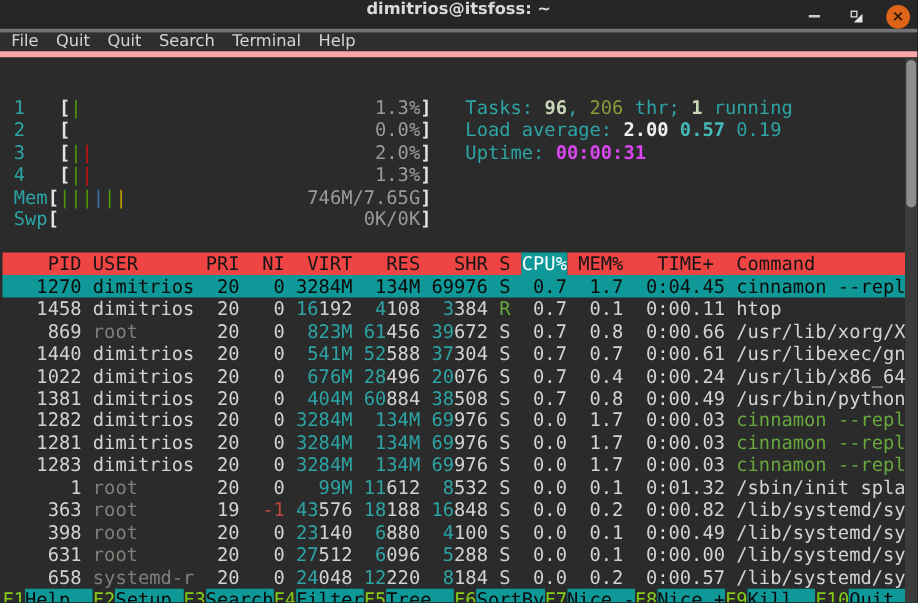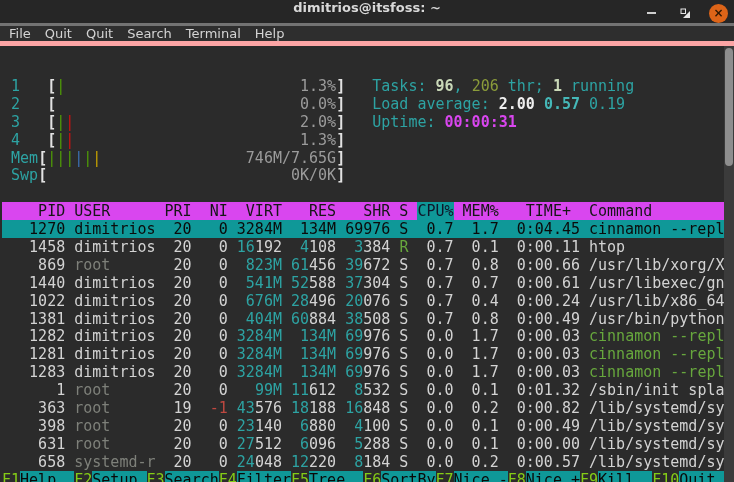--- a/index.html
+++ b/index.html
@@ -25,22 +25,22 @@
   .red{color:#bf4840}
   .br{color:#e2e2e2;font-weight:bold}
   .lbl{color:#2da3a3}
   .mgray{color:#9b9b9b}
   .pg{color:#4e9a06}.pr{color:#cc1010}.pb{color:#3a6fb0}.py{color:#c4a000}
   .boldlt{color:#c9d8b8;font-weight:bold}
   .olive{color:#8b9c3a}
   .boldw{color:#efefef;font-weight:bold}
   .bteal{color:#45b8b8;font-weight:bold}
   .bcyan{color:#d946ef;font-weight:bold}
-  .hdr{background:#d946ef;color:#161616}
-  .hdrsel{background:#0f9898;color:#0f172a}
+  .hdr{background:#ef4444;color:#161616}
+  .hdrsel{background:#0f9898;color:#ffffff}
   .sel{background:#0f9898;color:#0b0b0b}
   .fkey{color:#84cc16}
   .flabel{background:#0f9898;color:#0a0a0a}
   
   #scrollbar{position:absolute;right:0;top:0;bottom:0;width:10px;background:#3b3b3b;}
   #scroll-thumb{position:absolute;right:1px;top:2px;width:8px;height:118px;background:#8e8e8e;border-radius:4px;}
 </style>
 </head>
 <body>
 

